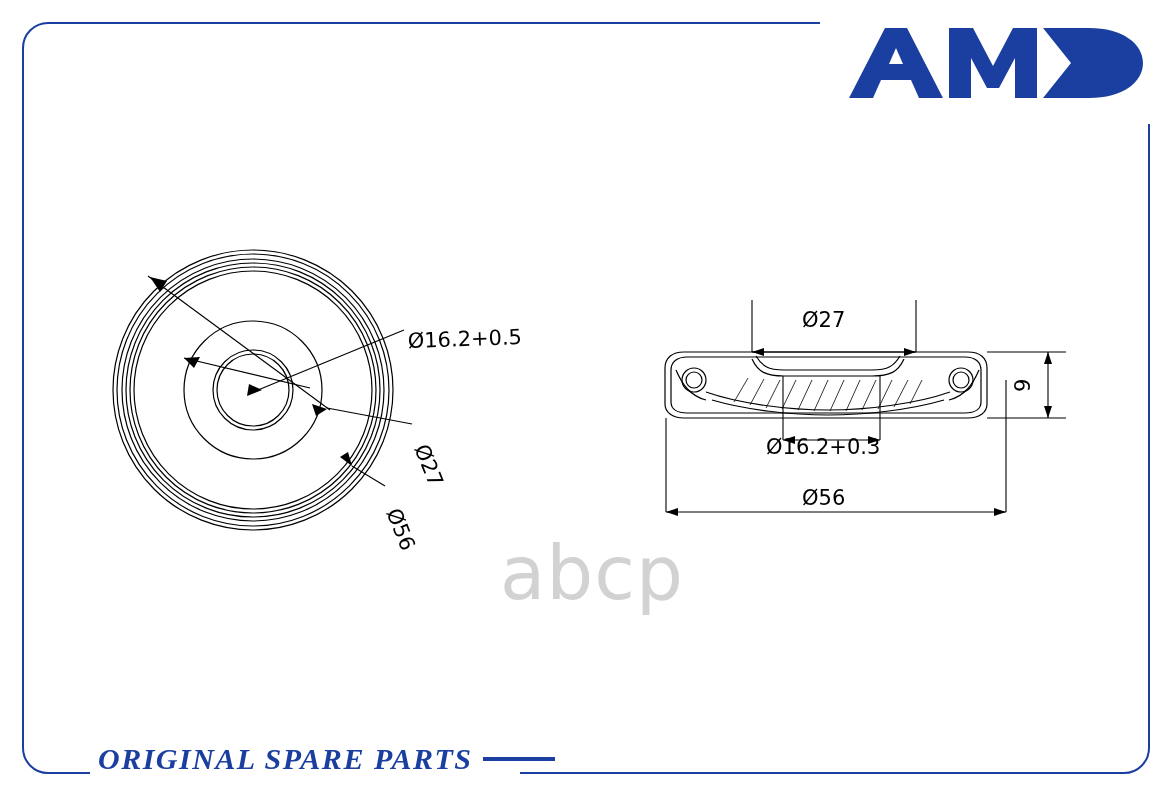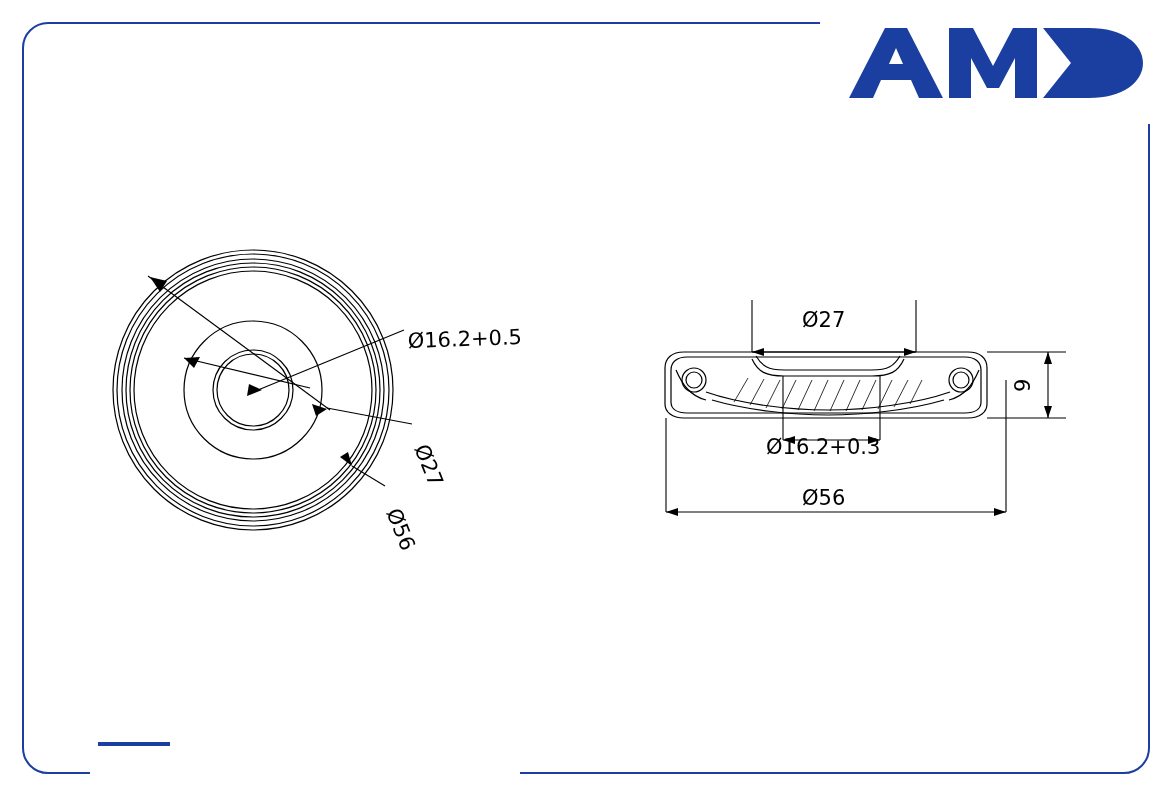--- a/index.html
+++ b/index.html
@@ -256,35 +256,37 @@
       <text class="dimlabel" x="414" y="448" transform="rotate(68 414 448)">Ø27</text>
       <text class="dimlabel" x="386" y="512" transform="rotate(68 386 512)">Ø56</text>
 
       <text class="dimlabel" x="802" y="327">Ø27</text>
       <text class="dimlabel" x="766" y="454">Ø16.2+0.3</text>
       <text class="dimlabel" x="802" y="505">Ø56</text>
       <text class="dimlabel" x="1030" y="392" transform="rotate(-90 1030 392)">9</text>
     </svg>
   </div>
 
+  <div id="watermark">abcp</div>
 
   <div id="logo">
     <svg width="300" height="86" viewBox="0 0 300 86" xmlns="http://www.w3.org/2000/svg">
       <g fill="#1a3fa0">
 
         <path d="M 4 76 L 40 6 L 62 6 L 98 76 L 74 76 L 66 58 L 36 58 L 28 76 Z
                  M 44 42 L 58 42 L 51 26 Z"></path>
 
         <path d="M 104 76 L 104 6 L 128 6 L 148 44 L 168 6 L 192 6 L 192 76 L 170 76 L 170 36 L 154 66 L 142 66 L 126 36 L 126 76 Z"></path>
 
         <path d="M 196 6 L 220 6 L 236 42 L 252 6 L 276 6 L 276 6 L 248 76 L 224 76 Z" opacity="0"></path>
 
         <path d="M 198 6 L 244 6 C 278 6, 298 22, 298 41 C 298 60, 278 76, 244 76 L 198 76 L 226 41 Z
                  M 238 24 L 244 24 C 258 24, 266 31, 266 41 C 266 51, 258 58, 244 58 L 238 58 L 250 41 Z"></path>
       </g>
     </svg>
   </div>
 
   <div id="footer">
+    <span id="footer-text">ORIGINAL SPARE PARTS</span>
     <span id="footer-rule"></span>
   </div>
 
 </div>
 
 </body></html>

